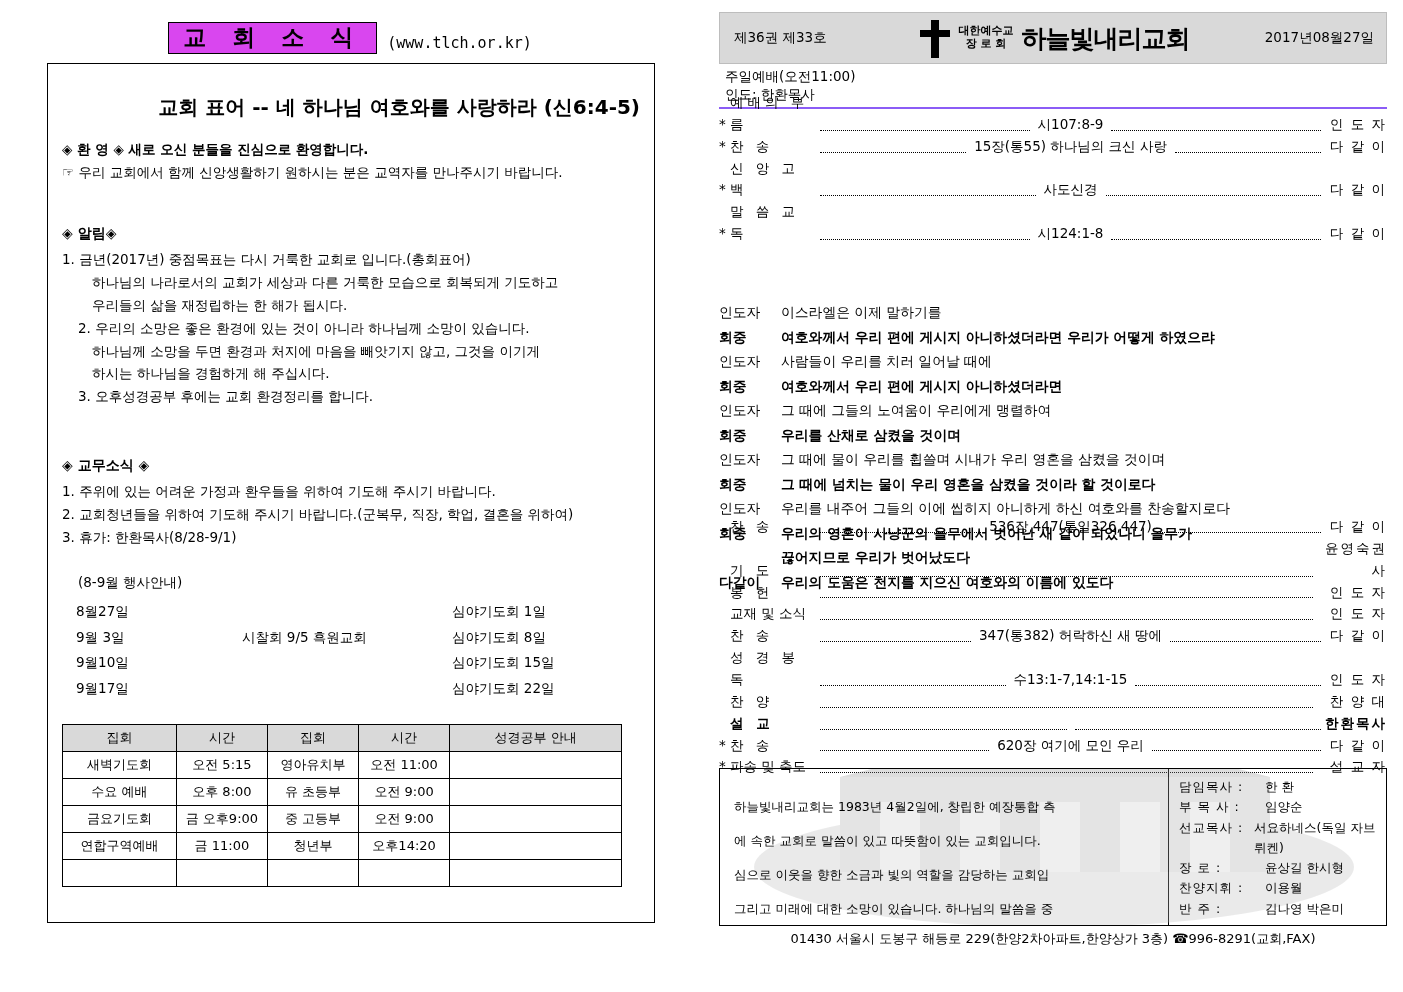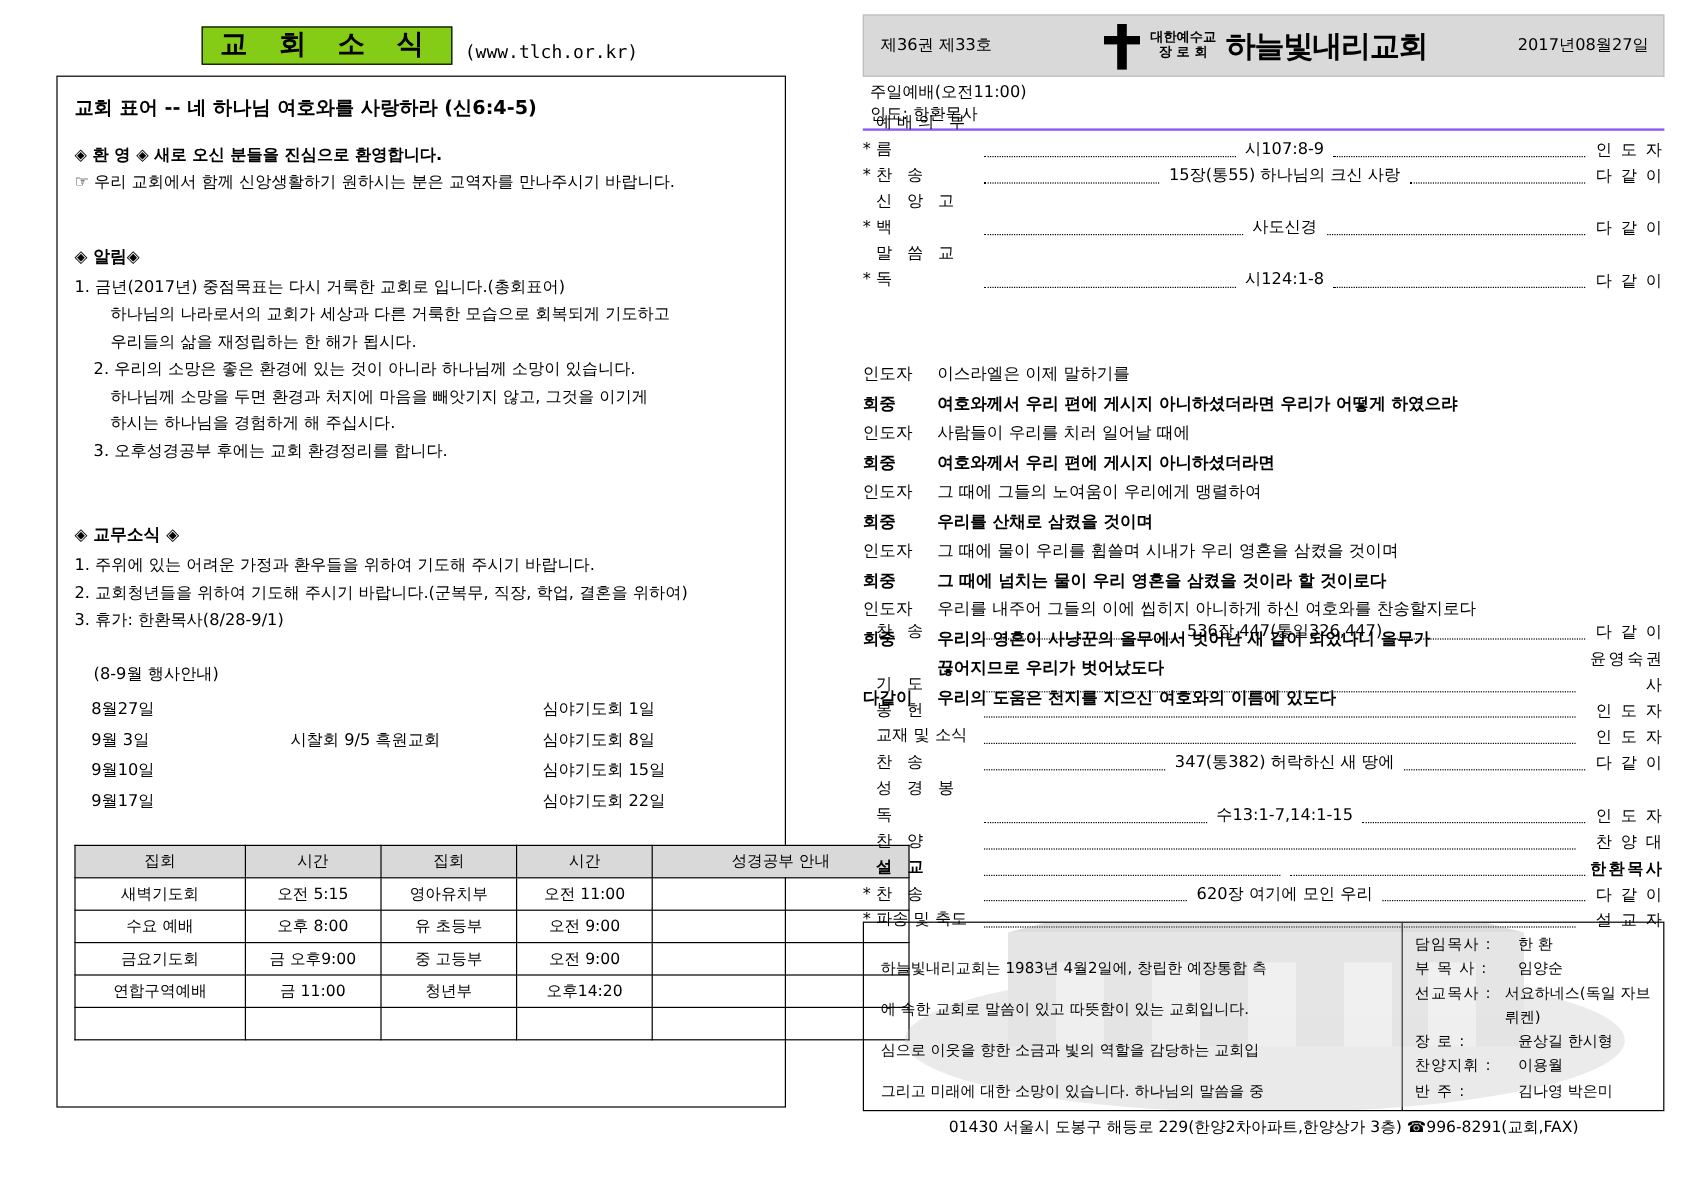--- a/index.html
+++ b/index.html
@@ -18,48 +18,48 @@
 
   
   .left-title-wrap {
     position:absolute; top:22px; left:0; width:700px;
     display:flex; align-items:flex-end; justify-content:center;
   }
   .left-title {
     font-size:23px; font-weight:bold; letter-spacing:9px;
     padding:2px 14px 3px 14px;
     border:1px solid #000;
-    background:#84cc16;
+    background:#d946ef;
     line-height:1.1;
   }
   .left-url { font-size:15px; margin-left:10px; padding-bottom:2px; font-family:"DejaVu Sans Mono","Liberation Mono",monospace;}
 
   .left-box {
     position:absolute; top:63px; left:47px; width:608px; height:860px;
     border:1px solid #000;
     padding:16px 14px 0 14px;
   }
   .slogan {
-    text-align:left; font-weight:bold; font-size:16px; margin-bottom:18px;
+    text-align:right; font-weight:bold; font-size:20px; margin-top:14px; margin-bottom:18px;
   }
   .ln { font-size:13.5px; line-height:1.55; margin:0 0 2px 0; }
   .ln.b { font-weight:bold; }
   .ind1 { padding-left:16px; }
   .ind2 { padding-left:30px; }
   .sec-head { font-weight:bold; font-size:14px; margin:18px 0 6px 0; }
   .gap-m { height:22px; }
   .gap-l { height:30px; }
 
   .events { margin-top:6px; font-size:13.5px; line-height:1.9; }
   .ev-row { display:flex; }
   .ev-c1 { width:180px; padding-left:14px; }
   .ev-c2 { width:210px; }
   .ev-c3 { width:180px; }
 
-  table.tbl { border-collapse:collapse; width:696px; margin-top:22px; font-size:13px; }
+  table.tbl { border-collapse:collapse; width:560px; margin-top:22px; font-size:13px; }
   table.tbl td, table.tbl th {
     border:1px solid #000; height:27px; text-align:center; font-weight:normal; padding:0 2px;
   }
   table.tbl thead td { background:#d9d9d9; font-weight:normal; }
   .col1 { width:110px; } .col2 { width:88px; } .col3 { width:88px; } .col4 { width:88px; } .col5 { width:166px; }
 
   
   .masthead {
     position:absolute; top:12px; left:19px; width:668px; height:52px;
     background:#d9d9d9; border:1px solid #bdbdbd;

